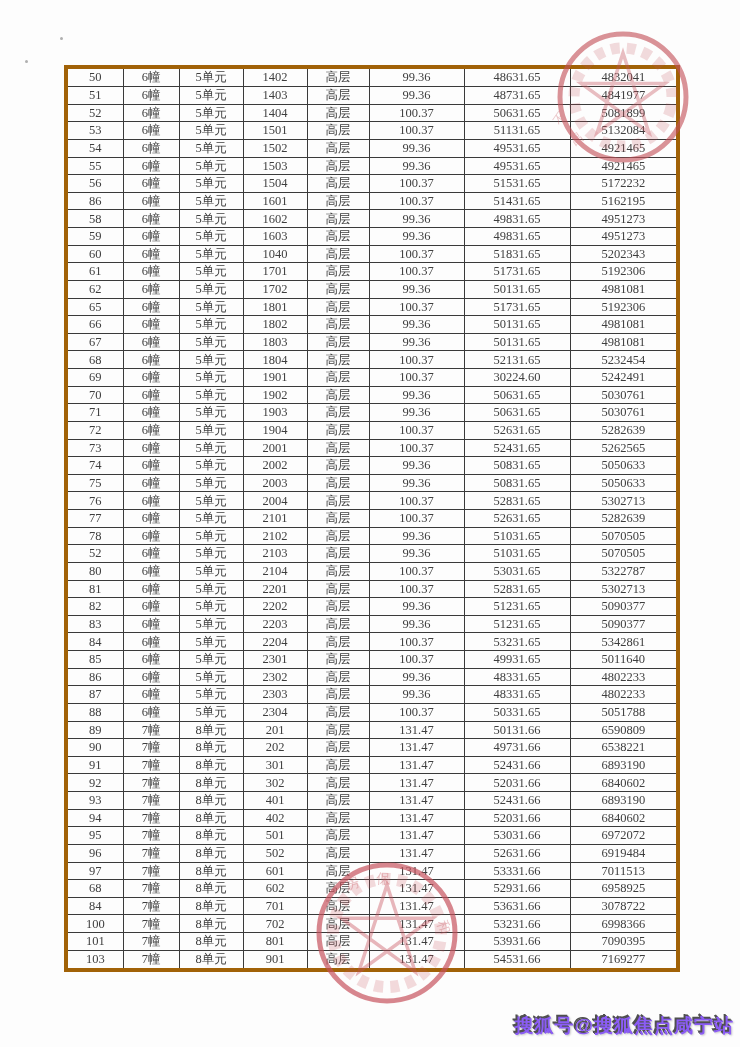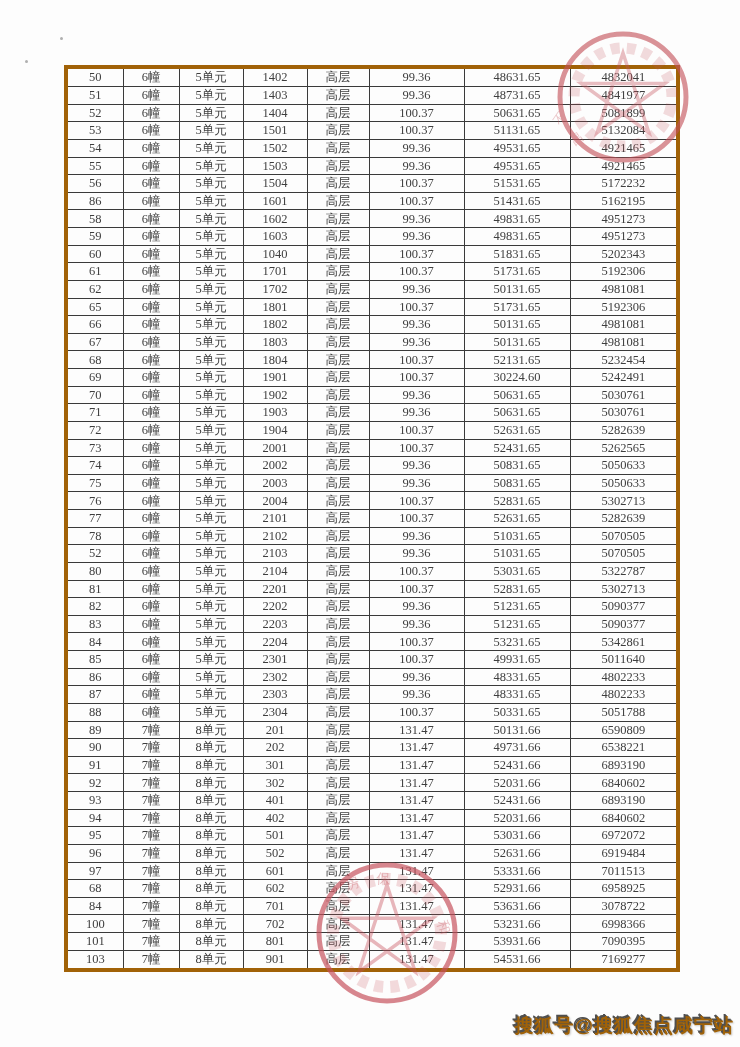--- a/index.html
+++ b/index.html
@@ -18,21 +18,21 @@
   table.price-table td{
     border:1px solid #3a3a3a;
     text-align:center;vertical-align:middle;
     font-size:12.5px;color:#3e3e3e;line-height:1;padding:0;
     white-space:nowrap;overflow:hidden;
   }
   .stamps{position:absolute;left:0;top:0;pointer-events:none;}
   .watermark{
     position:absolute;right:6px;bottom:8px;
     font-family:"Liberation Sans","DejaVu Sans",sans-serif;
-    font-weight:bold;font-size:19px;letter-spacing:1px;color:#a16207;
+    font-weight:bold;font-size:19px;letter-spacing:1px;color:#8b5cf6;
     text-shadow:-2px -2px 0 #4f4f4f,-1px -1px 0 #4f4f4f,1px 1px 2px rgba(0,0,0,.22);
   }
 </style>
 </head>
 <body>
 
 <div class="page">
 
   <span class="speck s1"></span>
   <span class="speck s2"></span>

